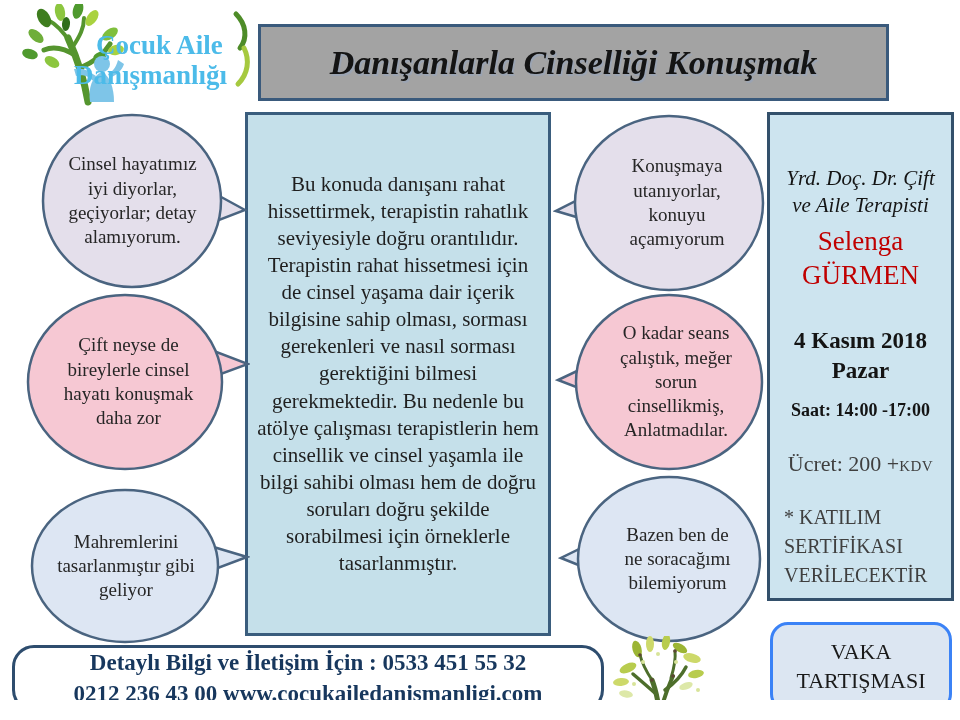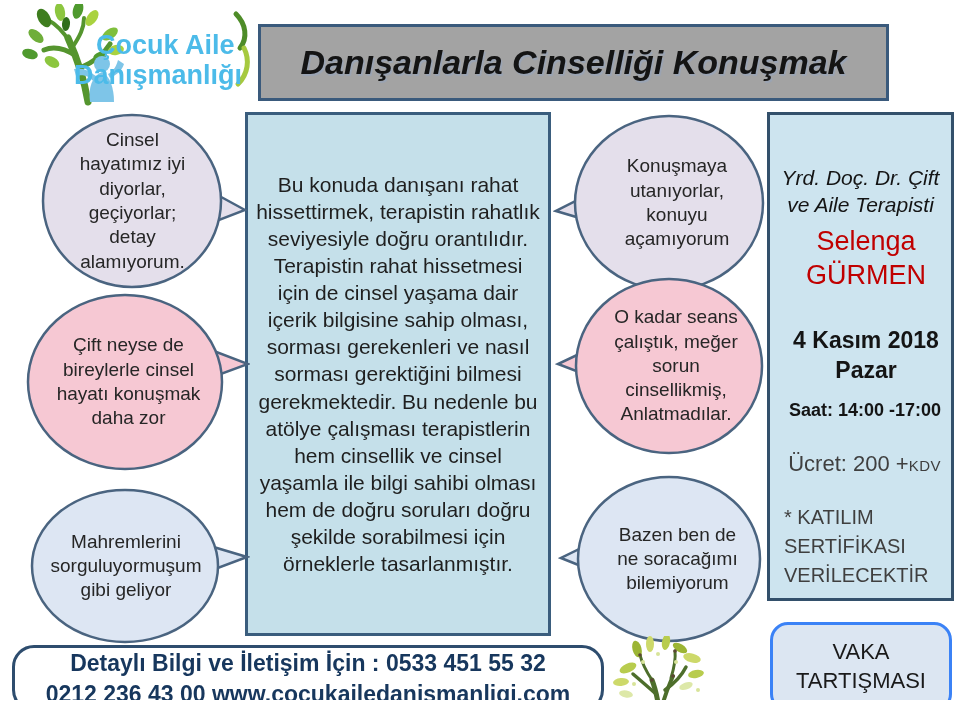--- a/index.html
+++ b/index.html
@@ -1,17 +1,17 @@
 <!DOCTYPE html>
 <html><head>
 <meta charset="utf-8">
 <style>
   html,body{margin:0;padding:0;background:#fff;}
   .page{position:relative;width:960px;height:700px;background:#ffffff;overflow:hidden;
-        font-family:Liberation Sans, sans-serif;}
+        font-family:Liberation Serif, serif;}
 
   
   .logo{position:absolute;left:14px;top:4px;width:240px;height:102px;}
   .logo svg{position:absolute;left:0;top:0;}
   .logo-text1{position:absolute;left:82px;top:26px;font-size:27px;font-weight:bold;color:#4cbbe9;white-space:nowrap;}
   .logo-text2{position:absolute;left:60px;top:56px;font-size:27px;font-weight:bold;color:#4cbbe9;white-space:nowrap;}
 
   
   .title-box{position:absolute;left:258px;top:24px;width:625px;height:71px;background:#a3a3a3;
              border:3px solid #3a5a7c;display:flex;align-items:center;justify-content:center;}
@@ -31,29 +31,29 @@
   .bubble-text{position:absolute;display:flex;align-items:center;justify-content:center;
                text-align:center;font-size:19px;line-height:1.28;color:#262626;}
   .b1{left:40px;top:112px;width:207px;height:178px;}
   .b1 .bubble-text{inset:16px 46px 16px 24px;}
   .b2{left:25px;top:292px;width:225px;height:180px;}
   .b2 .bubble-text{inset:22px 40px 22px 22px;}
   .b3{left:30px;top:487px;width:220px;height:158px;}
   .b3 .bubble-text{inset:20px 48px 20px 20px;}
   .b4{left:553px;top:113px;width:212px;height:180px;}
   .b4 .bubble-text{inset:16px 26px 16px 62px;}
-  .b5{left:555px;top:276px;width:210px;height:180px;}
+  .b5{left:555px;top:292px;width:210px;height:180px;}
   .b5 .bubble-text{inset:14px 22px 14px 54px;}
   .b6{left:558px;top:474px;width:207px;height:170px;}
   .b6 .bubble-text{inset:16px 26px 16px 58px;}
 
   
   .speaker{position:absolute;left:767px;top:112px;width:187px;height:489px;background:#cde4ef;
            border:3px solid #33506b;box-sizing:border-box;display:flex;flex-direction:column;
-           align-items:flex-end;padding:50px 10px 10px 10px;}
+           align-items:center;padding:50px 10px 10px 10px;}
   .speaker-title{font-size:21px;font-style:italic;color:#141414;text-align:center;line-height:1.28;}
   .speaker-name{font-size:27px;color:#c00000;text-align:center;line-height:1.25;margin-top:6px;width:150px;}
   .speaker-date{font-size:23px;font-weight:bold;color:#141414;text-align:center;line-height:1.28;margin-top:34px;width:150px;}
   .speaker-time{font-size:18px;font-weight:bold;color:#141414;text-align:center;margin-top:15px;white-space:nowrap;}
   .speaker-fee{font-size:22px;color:#3f3f3f;text-align:center;margin-top:30px;white-space:nowrap;}
   .speaker-fee .kdv{font-size:15px;letter-spacing:.5px;}
   .speaker-cert{font-size:20px;color:#3f3f3f;text-align:left;line-height:1.45;margin-top:26px;
                 align-self:flex-start;padding-left:4px;width:160px;}
 
   
@@ -138,21 +138,21 @@
       <ellipse class="bubble-shape" cx="100" cy="90" rx="97" ry="87" fill="#f6c8d3"></ellipse>
     </svg>
     <div class="bubble-text">Çift neyse de bireylerle cinsel hayatı konuşmak daha zor</div>
   </div>
 
   <div class="bubble b3">
     <svg width="220" height="158">
       <path class="bubble-shape" d="M150 50 L217 70 L148 96 Z" fill="#dde6f3"></path>
       <ellipse class="bubble-shape" cx="95" cy="79" rx="93" ry="76" fill="#dde6f3"></ellipse>
     </svg>
-    <div class="bubble-text">Mahremlerini sorguluyormuşum gibi geliyor</div>
+    <div class="bubble-text">Mahremlerini tasarlanmıştır gibi geliyor</div>
   </div>
 
   <div class="bubble b4">
     <svg width="212" height="180">
       <path class="bubble-shape" d="M62 68 L3 98 L64 116 Z" fill="#e4dfeb"></path>
       <ellipse class="bubble-shape" cx="116" cy="90" rx="94" ry="87" fill="#e4dfeb"></ellipse>
     </svg>
     <div class="bubble-text">Konuşmaya utanıyorlar, konuyu açamıyorum</div>
   </div>
 

